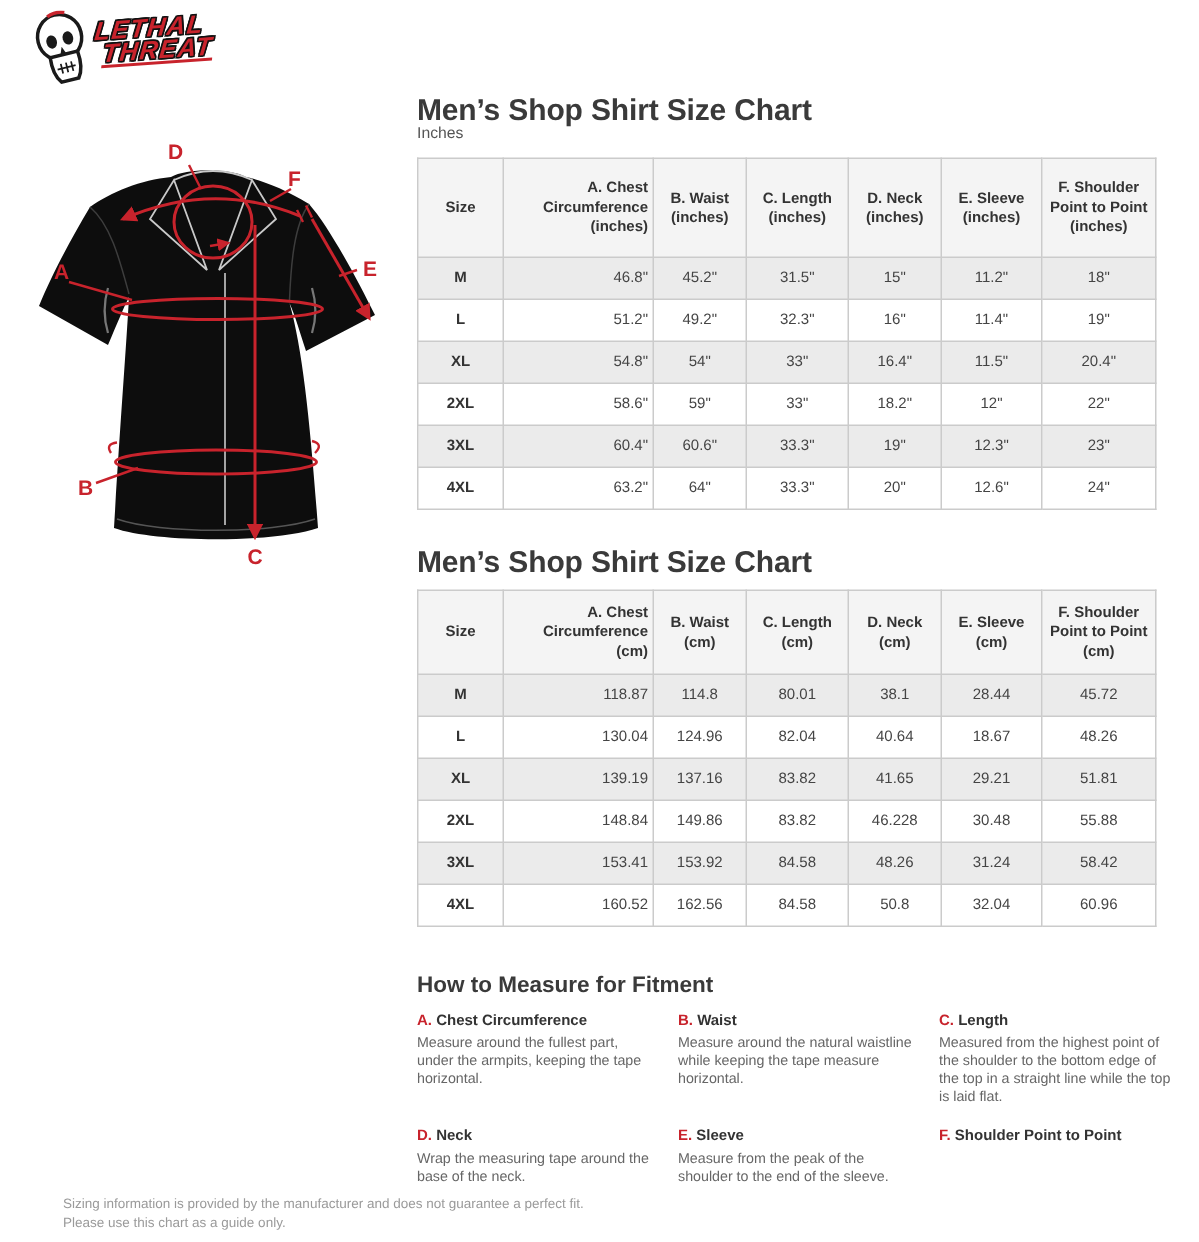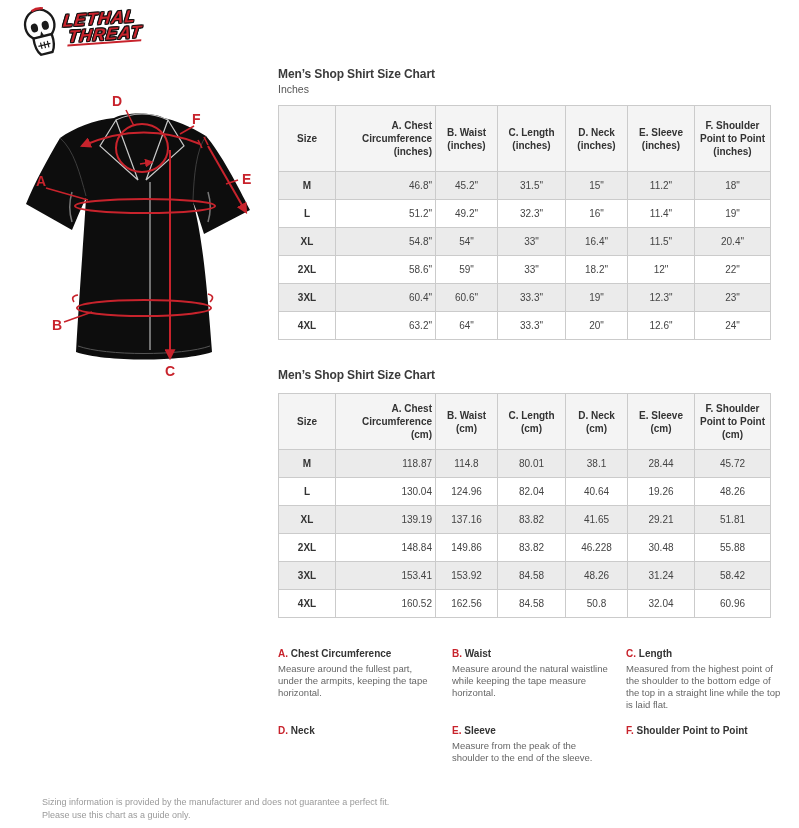--- a/index.html
+++ b/index.html
@@ -18,21 +18,21 @@
   }
   .logo-text span:nth-child(2) { margin-left: 7px; border-bottom: 2px solid #c8232c; display: inline-block; }
 
   
   .shirt-figure { position: absolute; left: 14px; top: 84px; width: 252px; height: 296px; }
 
   
   .chart-block { position: absolute; width: 500px; }
   .block-inches { left: 278px; top: 66px; }
   .block-cm     { left: 278px; top: 367px; }
-  .chart-title { font-size: 12px; font-weight: bold; color: #3a3a3a; line-height: 17px; letter-spacing: -0.1px; }
+  .chart-title { font-size: 20px; font-weight: bold; color: #3a3a3a; line-height: 17px; letter-spacing: -0.1px; }
   .chart-subtitle { font-size: 10.5px; color: #555; line-height: 13px; }
 
   table.tbl { border-collapse: collapse; table-layout: fixed; width: 492px; margin-top: 9px;
               font-size: 10px; color: #444; }
   table.tbl th, table.tbl td { border: 1px solid #cbcbcb; text-align: center; vertical-align: middle; padding: 1px 3px; }
   table.tbl thead th { background: #f4f4f4; font-weight: bold; color: #333; line-height: 13px; }
   .tbl-inches thead th { height: 66px; }
   .tbl-cm     thead th { height: 56px; }
   table.tbl tbody td { height: 28px; background: #fff; }
   table.tbl tbody tr:nth-child(odd) td { background: #ebebeb; }
@@ -245,21 +245,21 @@
             <td>38.1</td>
             <td>28.44</td>
             <td>45.72</td>
           </tr>
           <tr>
             <td>L</td>
             <td>130.04</td>
             <td>124.96</td>
             <td>82.04</td>
             <td>40.64</td>
-            <td>19.26</td>
+            <td>18.67</td>
             <td>48.26</td>
           </tr>
           <tr>
             <td>XL</td>
             <td>139.19</td>
             <td>137.16</td>
             <td>83.82</td>
             <td>41.65</td>
             <td>29.21</td>
             <td>51.81</td>
@@ -289,35 +289,37 @@
             <td>84.58</td>
             <td>50.8</td>
             <td>32.04</td>
             <td>60.96</td>
           </tr>
         </tbody>
       </table>
   </div>
 
   <div class="measure">
+    <div class="measure-title">How to Measure for Fitment</div>
     <div class="measure-grid">
       <div class="measure-item">
         <h4><span class="ltr">A.</span> <span>Chest Circumference</span></h4>
         <p>Measure around the fullest part, under the armpits, keeping the tape horizontal.</p>
       </div>
       <div class="measure-item">
         <h4><span class="ltr">B.</span> <span>Waist</span></h4>
         <p>Measure around the natural waistline while keeping the tape measure horizontal.</p>
       </div>
       <div class="measure-item">
         <h4><span class="ltr">C.</span> <span>Length</span></h4>
         <p>Measured from the highest point of the shoulder to the bottom edge of the top in a straight line while the top is laid flat.</p>
       </div>
       <div class="measure-item">
         <h4><span class="ltr">D.</span> <span>Neck</span></h4>
+        <p>Wrap the measuring tape around the base of the neck.</p>
       </div>
       <div class="measure-item">
         <h4><span class="ltr">E.</span> <span>Sleeve</span></h4>
         <p>Measure from the peak of the shoulder to the end of the sleeve.</p>
       </div>
       <div class="measure-item">
         <h4><span class="ltr">F.</span> <span>Shoulder Point to Point</span></h4>
       </div>
     </div>
   </div>

